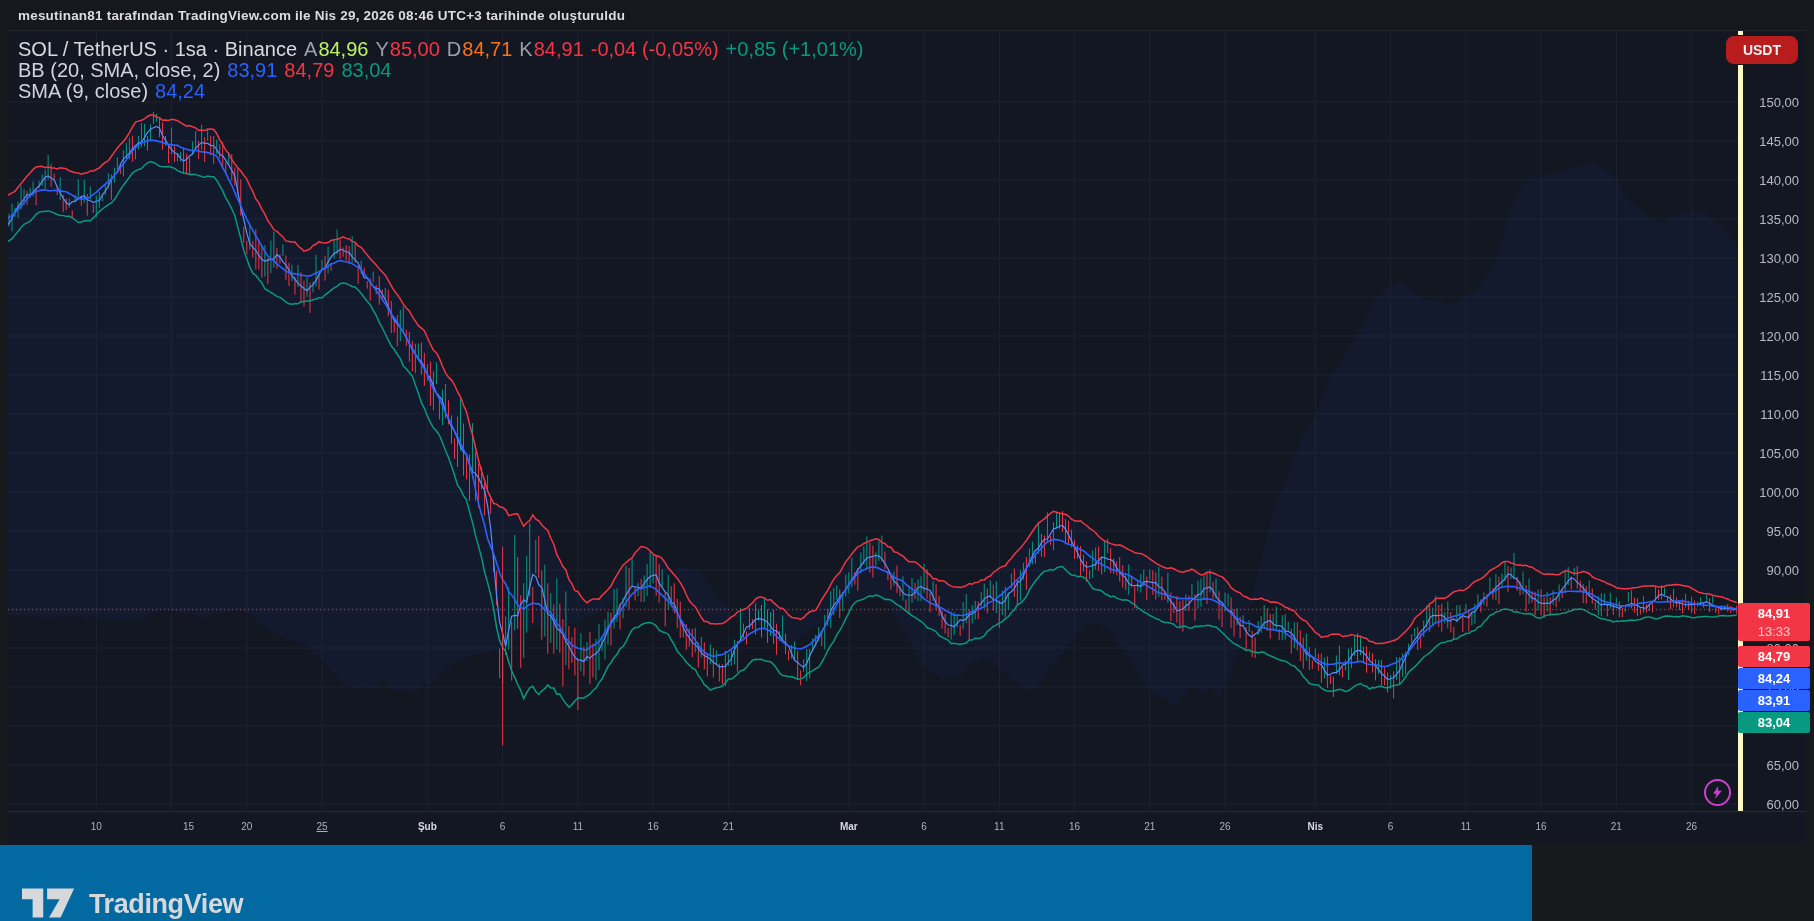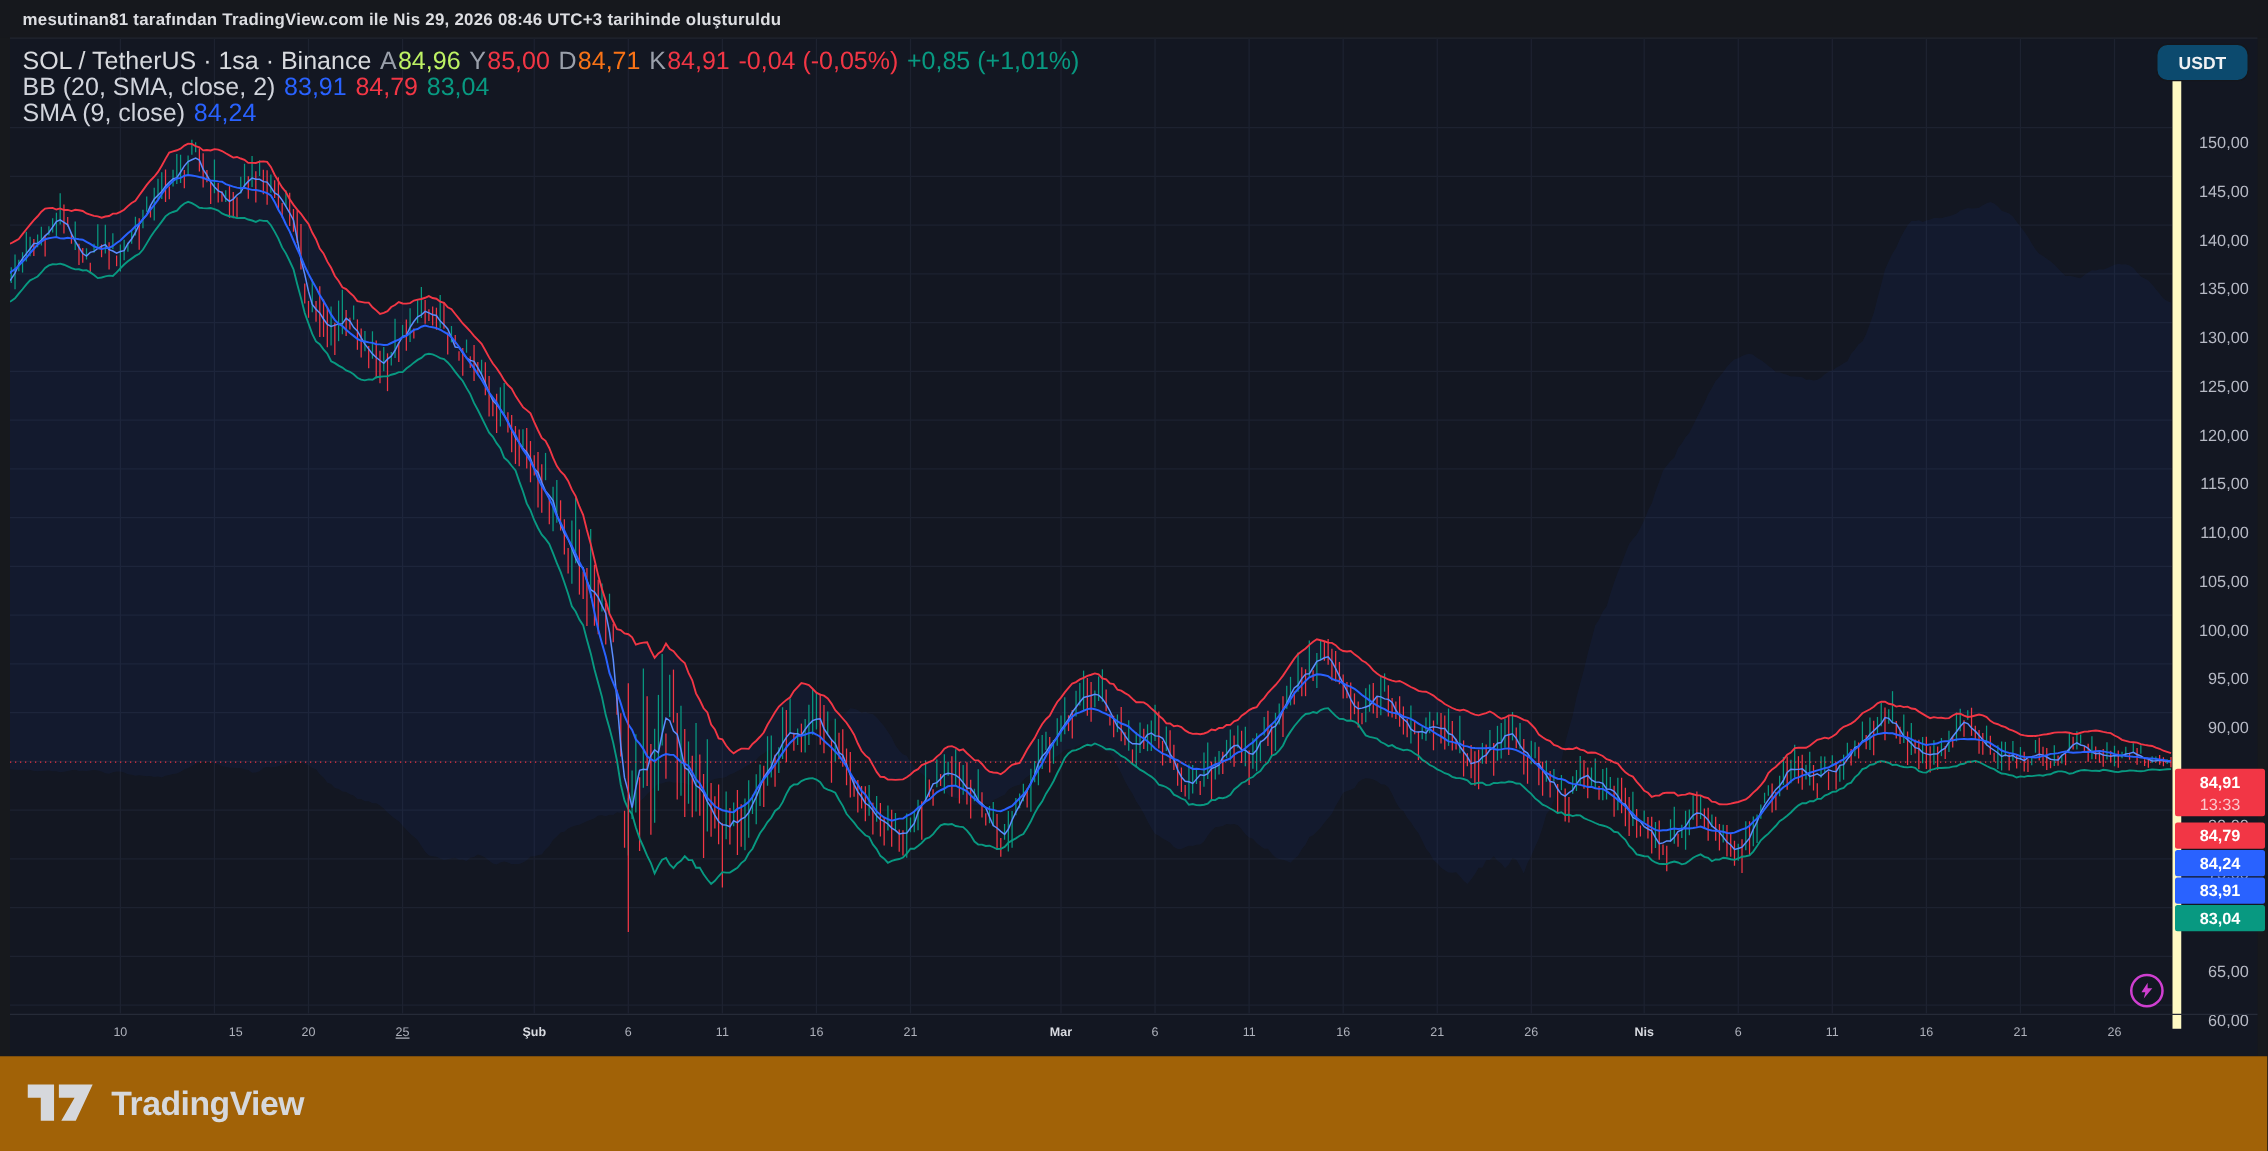--- a/index.html
+++ b/index.html
@@ -10,35 +10,35 @@
     padding-left:18px;letter-spacing:.2px}
   .card{position:absolute;left:8px;top:30px;width:1798px;height:815px;background:#131722;
     border-top:1px solid #22262f}
   .plot{position:absolute;left:0;top:0;width:1730px;height:780px;overflow:hidden}
   .plot svg{display:block}
   .legend{position:absolute;left:10px;top:7px;font-size:20px;color:#d1d4dc;z-index:5}
   .legend .row{display:flex;gap:7px;align-items:baseline;white-space:nowrap;height:19px;margin-bottom:2px}
   .legend .sym{color:#d8dade}
   .legend .oitem{display:flex;gap:1px}
   .legend .olab{color:#9aa0ab}
-  .paxis{position:absolute;left:1730px;top:12px;width:68px;height:780px;border-left:7px solid #fef9c3}
+  .paxis{position:absolute;left:1730px;top:0;width:68px;height:780px;border-left:5px solid #fef9c3}
   .ptick{position:absolute;right:7px;font-size:13px;color:#b7bac5;transform:translateY(-50%);white-space:nowrap}
   .pbadge{position:absolute;left:-5px;width:72px;text-align:center;color:#fff;font-size:13px;
     font-weight:700;border-radius:2px;line-height:21px;z-index:6}
   .pbadge .sub{font-weight:400;color:rgba(255,255,255,.72);line-height:19px;margin-top:-2px}
   .taxis{position:absolute;left:0;top:780px;width:1798px;height:34px;border-top:1px solid #262b38}
   .ttick{position:absolute;top:9px;transform:translateX(-50%);font-size:10px;color:#aeb1bb}
   .ttick.month{font-weight:700;color:#d8dae0}
-  .usdt{position:absolute;top:4px;right:7px;background:#0c4a6e;border:1px solid #14161c;
+  .usdt{position:absolute;top:4px;right:7px;background:#b91c1c;border:1px solid #14161c;
     color:#f0f1f3;font-weight:700;font-size:14px;padding:6px 17px;border-radius:9px;z-index:7;cursor:pointer}
   .bolt{position:absolute;left:1696px;top:748px;width:27px;height:27px;border:2px solid #cf3fd0;
     border-radius:50%;display:flex;align-items:center;justify-content:center;z-index:6;
     background:rgba(19,23,34,.55);cursor:pointer}
-  .footer{position:absolute;left:0;top:845px;width:1814px;height:76px;background:#a16207;
-    display:flex;align-items:center;padding-left:22px;gap:11px}
+  .footer{position:absolute;left:0;top:845px;width:1532px;height:76px;background:#0369a1;
+    display:flex;align-items:flex-end;padding-left:22px;gap:11px}
   .brand{color:#d6d8dc;font-size:27px;font-weight:700;letter-spacing:-.4px}
 </style>
 </head>
 <body>
 
 <div class="attr-bar">
   <span>mesutinan81 tarafından TradingView.com ile Nis 29, 2026 08:46 UTC+3 tarihinde oluşturuldu</span>
 </div>
 
 <div class="card">

